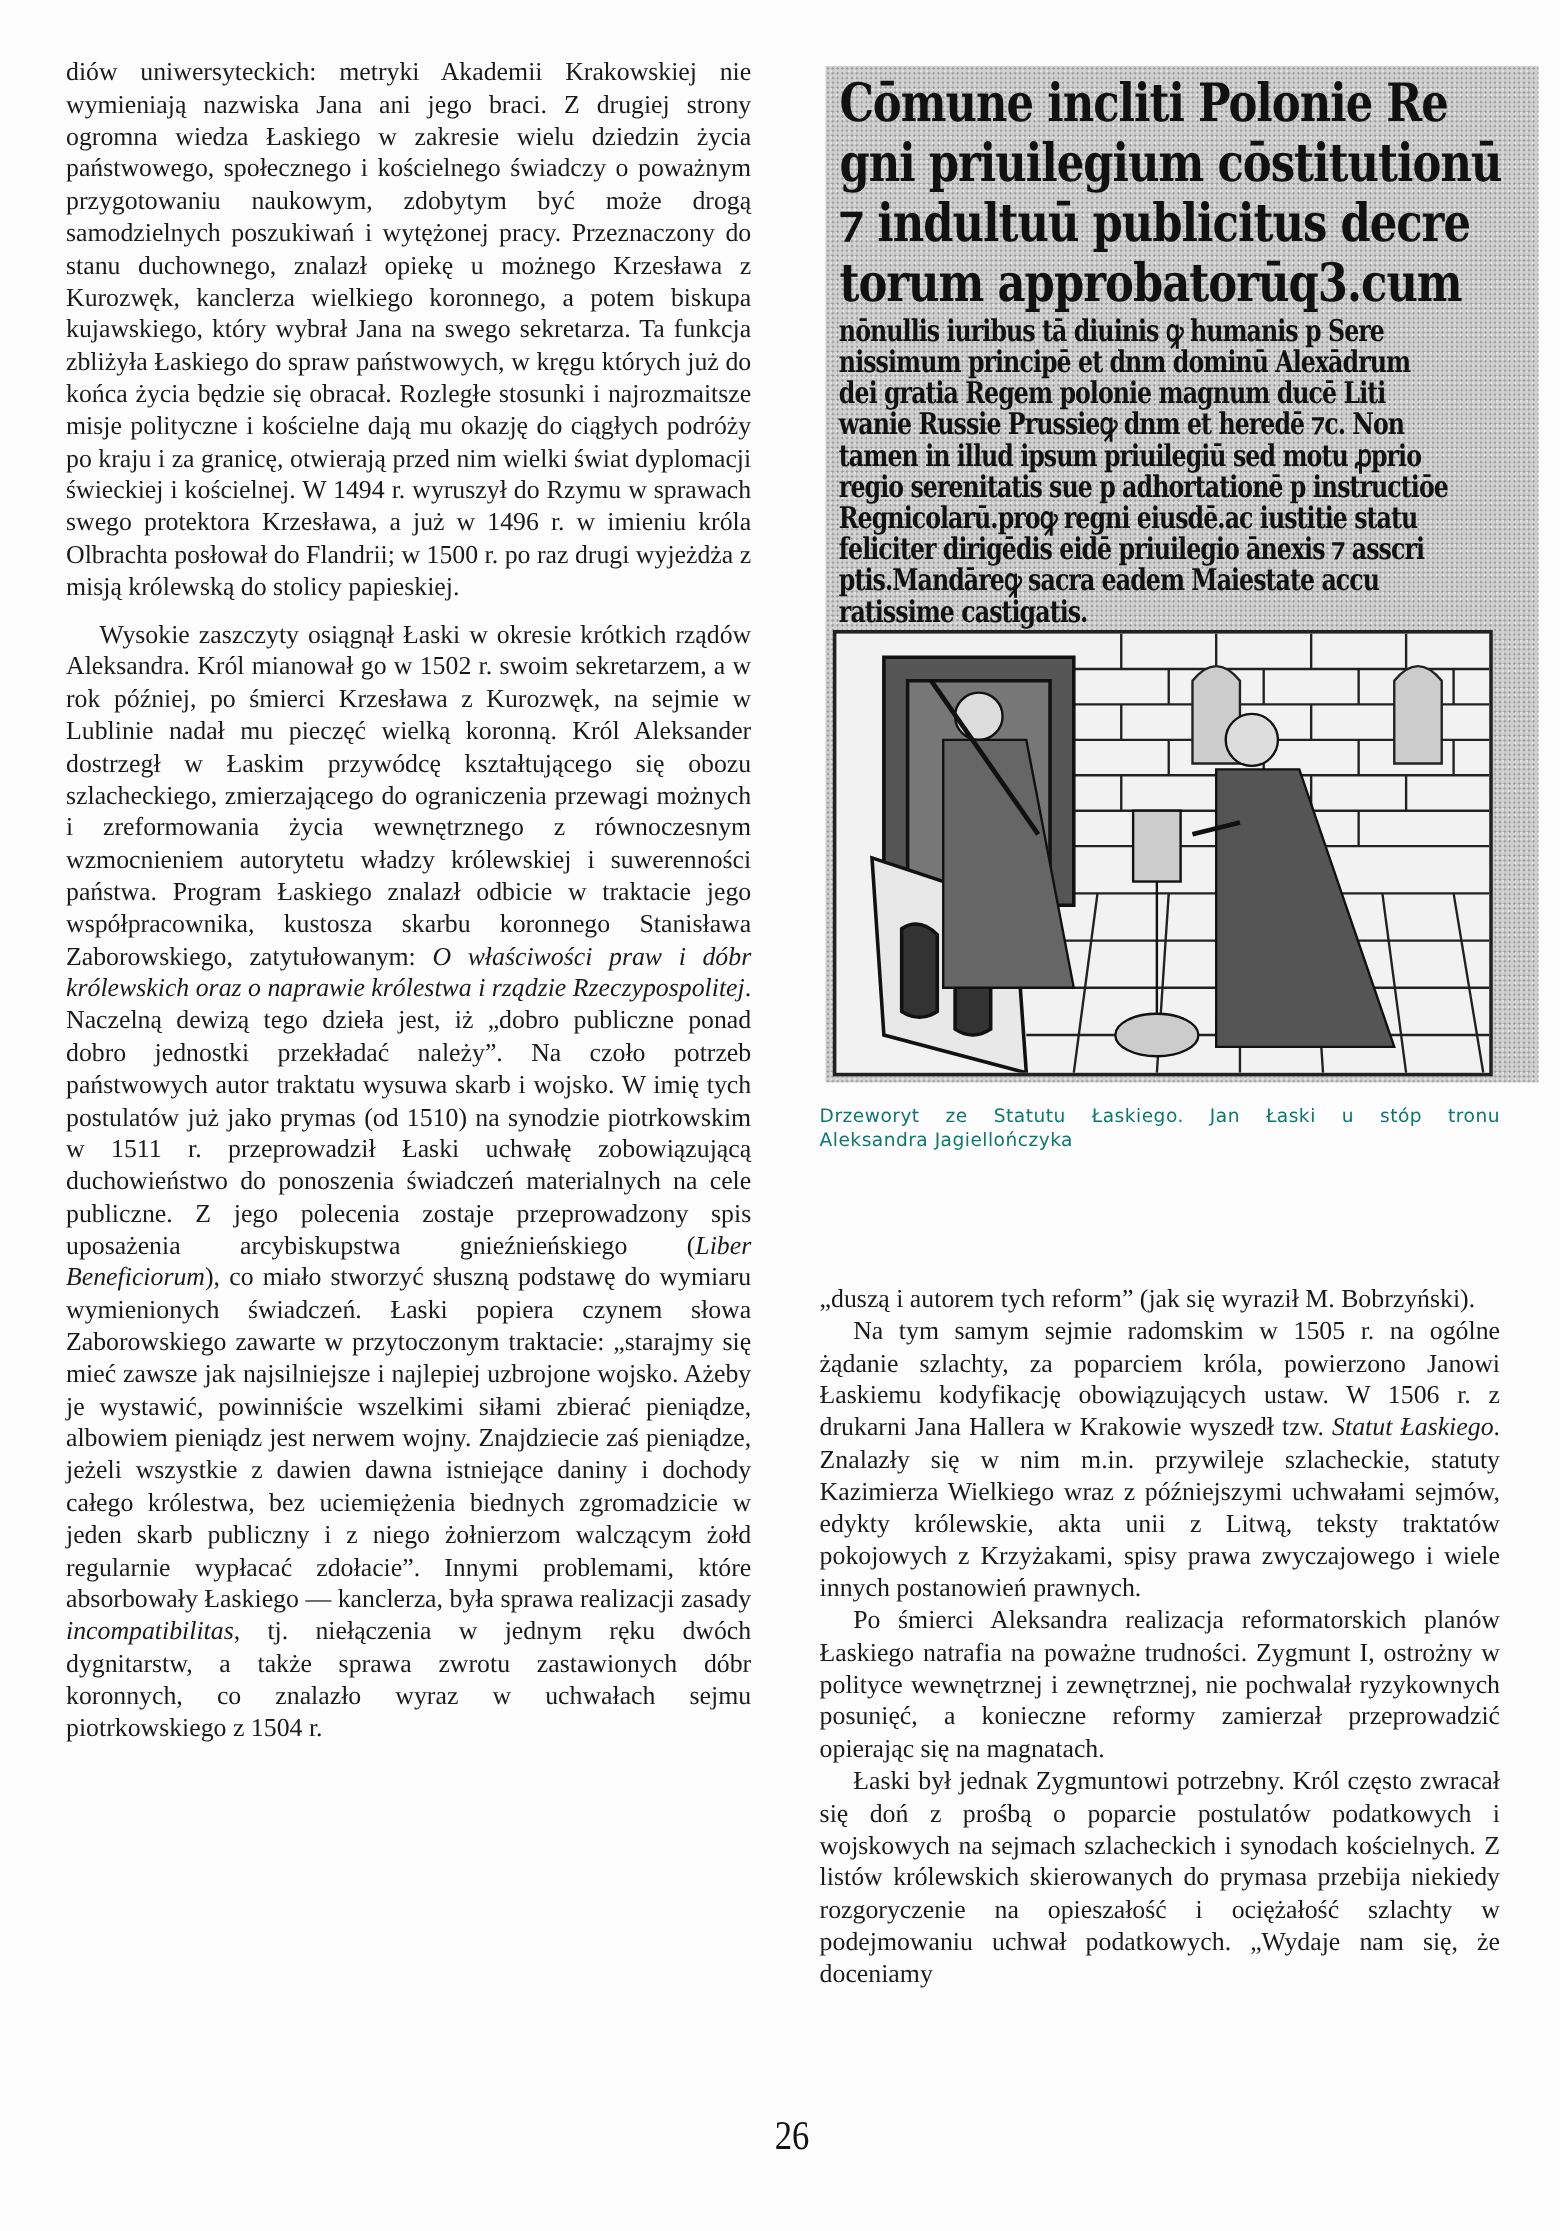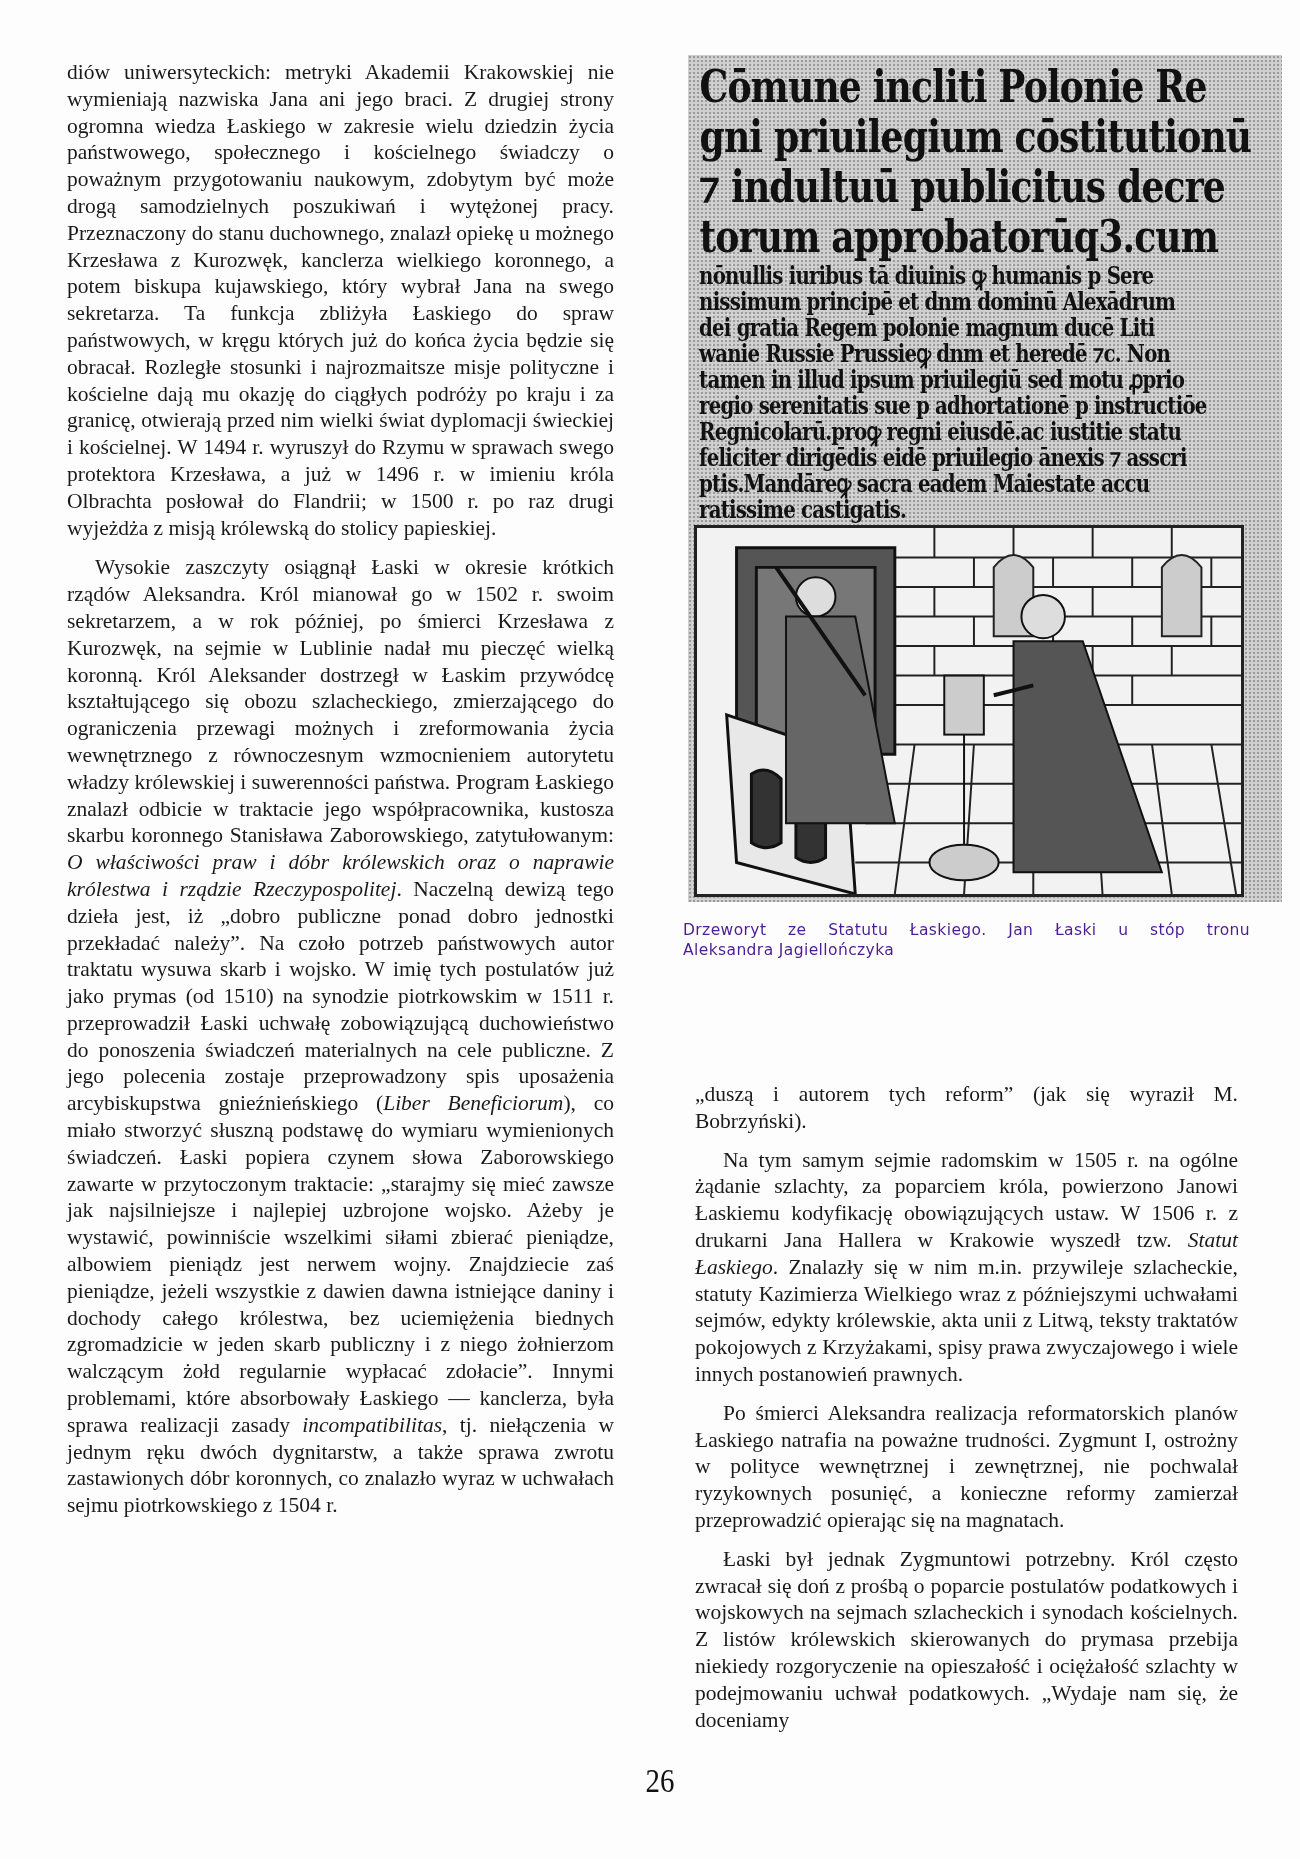--- a/index.html
+++ b/index.html
@@ -5,21 +5,21 @@
   html, body { margin: 0; padding: 0; background: #fdfdfd; }
   body { width: 1300px; height: 1859px; position: relative; overflow: hidden; color: #1a1a1a; }
   .col {
     position: absolute;
     font-family: "Liberation Serif", "DejaVu Serif", serif;
     font-size: 21.5px;
     line-height: 26.8px;
     text-align: justify;
     hyphens: manual;
   }
-  .col p { margin: 12px; text-indent: 0; }
+  .col p { margin: 0; text-indent: 0; }
   .col p.ind { text-indent: 28px; }
   .col p.gap { margin-top: 13px; }
   .col .it { font-style: italic; }
   #left { left: 55px; top: 47px; width: 571px; }
   #right { left: 683px; top: 1069px; width: 567px; }
   .figure {
     position: absolute; left: 688px; top: 55px; width: 562px; height: 847px;
     background: #cfcfcf;
     background-image:
       radial-gradient(#9a9a9a 0.8px, transparent 1px),
@@ -35,21 +35,21 @@
     white-space: nowrap; text-align: justify; padding: 0 12px 0 14px;
     letter-spacing: -1px;
   }
   .bl.big { font-size: 44px; line-height: 52px; transform: scaleX(0.82); transform-origin: left; width: 650px; }
   .bl.sm { font-size: 25px; line-height: 26.6px; transform: scaleX(0.79); transform-origin: left; width: 680px; }
   .woodcut { position: absolute; left: 6px; top: 360px; width: 550px; height: 484px; background: #f2f2f2; border: 3px solid #222; box-sizing: border-box; }
   .caption {
     position: absolute; left: 683px; top: 920px; width: 567px;
     font-family: "DejaVu Sans", "Liberation Sans", sans-serif;
     font-size: 15.5px; line-height: 20px; text-align: justify; text-align-last: left;
-    letter-spacing: 0.4px; color: #4c1d95;
+    letter-spacing: 0.4px; color: #0f766e;
   }
   .caption .l1 { display: block; text-align: justify; text-align-last: justify; }
   .pagenum {
     position: absolute; left: 630px; top: 1762px; width: 60px; text-align: center;
     font-family: "Liberation Serif", serif; font-size: 34px; color: #111;
     transform: scaleX(0.85);
   }
 </style>
 </head>
 <body>

